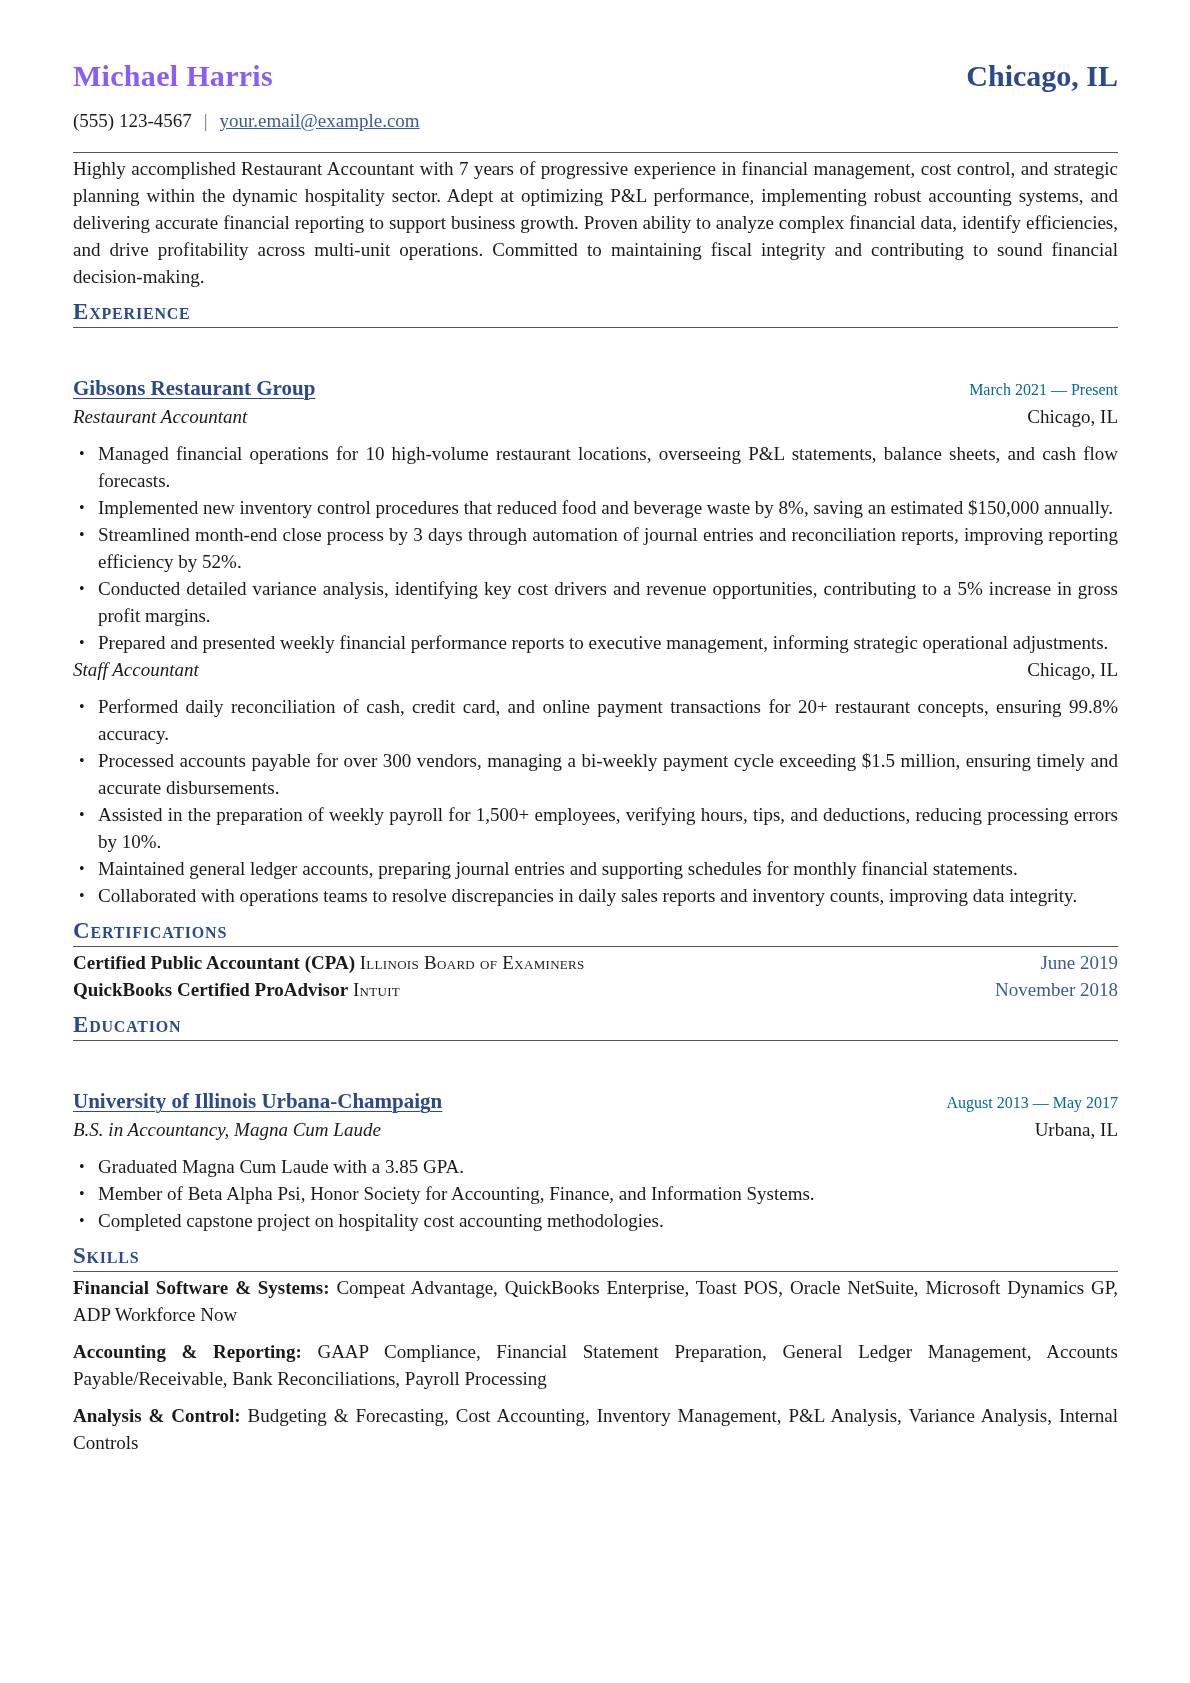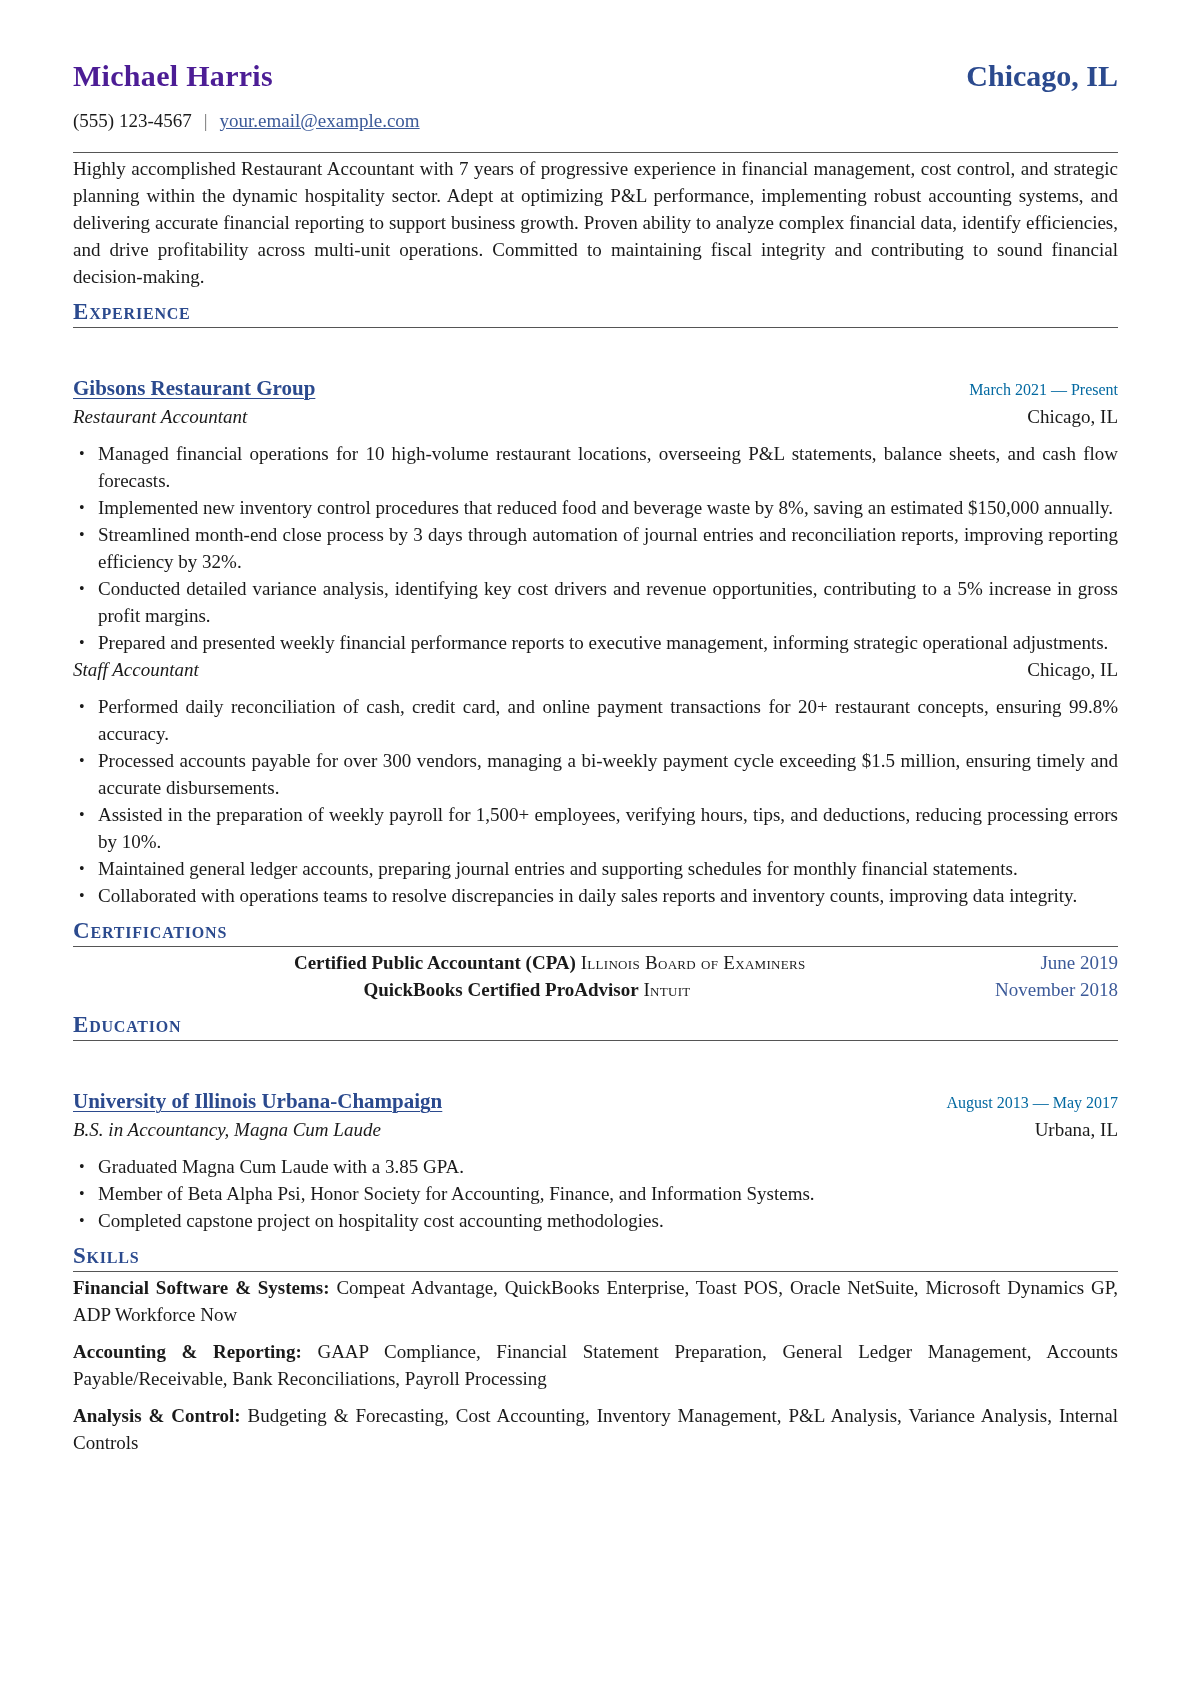--- a/index.html
+++ b/index.html
@@ -1,36 +1,36 @@
 <!DOCTYPE html>
 <html><head>
   <meta charset="utf-8">
   <style>
     * { box-sizing: border-box; margin: 0; padding: 0; }
     html, body { width: 1190px; height: 1683px; background: #ffffff; }
     body { font-family: "DejaVu Serif", "Liberation Serif", serif; color: #1a1a1a; position: relative; overflow: hidden; }
     .page { position: absolute; left: 73px; top: 0; width: 1045px; font-family: "Liberation Serif", "DejaVu Serif", serif; font-size: 19px; line-height: 27px; }
     .header { position: relative; height: 145px; }
-    .name { position: absolute; left: 0; top: 62px; font-size: 30px; font-weight: bold; color: #4c1d95; letter-spacing: 0.3px; }
+    .name { position: absolute; left: 0; top: 62px; font-size: 30px; font-weight: bold; color: #8b5cf6; letter-spacing: 0.3px; }
     .header-location { position: absolute; right: 0; top: 62px; font-size: 30px; font-weight: bold; color: #2b4a8e; }
     .contact { position: absolute; left: 0; top: 107px; font-size: 19px; }
     .contact .sep { color: #777; margin: 0 12px; }
     .contact a { color: #3c5a99; text-decoration: underline; }
     .section { margin-top: 0; }
     .section-title { font-size: 23px; font-weight: bold; color: #2b4a8e; font-variant: small-caps; letter-spacing: 0.8px; line-height: 28px; }
     .rule { height: 0; border-bottom: 1.5px solid #555; margin-top: 1px; margin-bottom: 2px; }
     .summary-text { text-align: justify; }
     .entry-head { display: flex; justify-content: space-between; align-items: baseline; }
     .org { font-size: 21px; font-weight: bold; color: #2b4a8e; text-decoration: underline; text-decoration-thickness: 1px; text-underline-offset: 3px; line-height: 28px; margin-top: 44px; }
     .dates { color: #0369a1; font-size: 16px; }
     .role { font-style: italic; }
     ul.bullets { list-style: none; margin-top: 10px; }
     ul.bullets li { position: relative; padding-left: 25px; text-align: justify; line-height: 27px; }
     ul.bullets li::before { content: "•"; position: absolute; left: 6px; top: 0; font-size: 16px; }
-    .cert-row { display: flex; justify-content: space-between; align-items: baseline; line-height: 27px; text-align: center; }
+    .cert-row { display: flex; justify-content: space-between; align-items: baseline; line-height: 27px; }
     .cert-main { flex: 1; padding-right: 14px; }
     .cert-name { font-weight: bold; }
     .cert-issuer { font-variant: small-caps; letter-spacing: 0.3px; }
     .cert-date { color: #3c5a99; white-space: nowrap; }
     .skill-row { text-align: justify; margin-bottom: 10px; line-height: 27px; }
     .skill-label { font-weight: bold; }
   </style>
 </head>
 <body>
 
@@ -58,21 +58,21 @@
         <a class="org">Gibsons Restaurant Group</a>
         <span class="dates">March 2021 — Present</span>
       </div>
       <div class="entry-head">
         <span class="role">Restaurant Accountant</span>
         <span>Chicago, IL</span>
       </div>
       <ul class="bullets">
         <li>Managed financial operations for 10 high-volume restaurant locations, overseeing P&amp;L statements, balance sheets, and cash flow forecasts.</li>
         <li>Implemented new inventory control procedures that reduced food and beverage waste by 8%, saving an estimated $150,000 annually.</li>
-        <li>Streamlined month-end close process by 3 days through automation of journal entries and reconciliation reports, improving reporting efficiency by 32%.</li>
+        <li>Streamlined month-end close process by 3 days through automation of journal entries and reconciliation reports, improving reporting efficiency by 52%.</li>
         <li>Conducted detailed variance analysis, identifying key cost drivers and revenue opportunities, contributing to a 5% increase in gross profit margins.</li>
         <li>Prepared and presented weekly financial performance reports to executive management, informing strategic operational adjustments.</li>
       </ul>
     </div>
 
     <div class="entry">
       <div class="entry-head">
         <span class="role">Staff Accountant</span>
         <span>Chicago, IL</span>
       </div>

